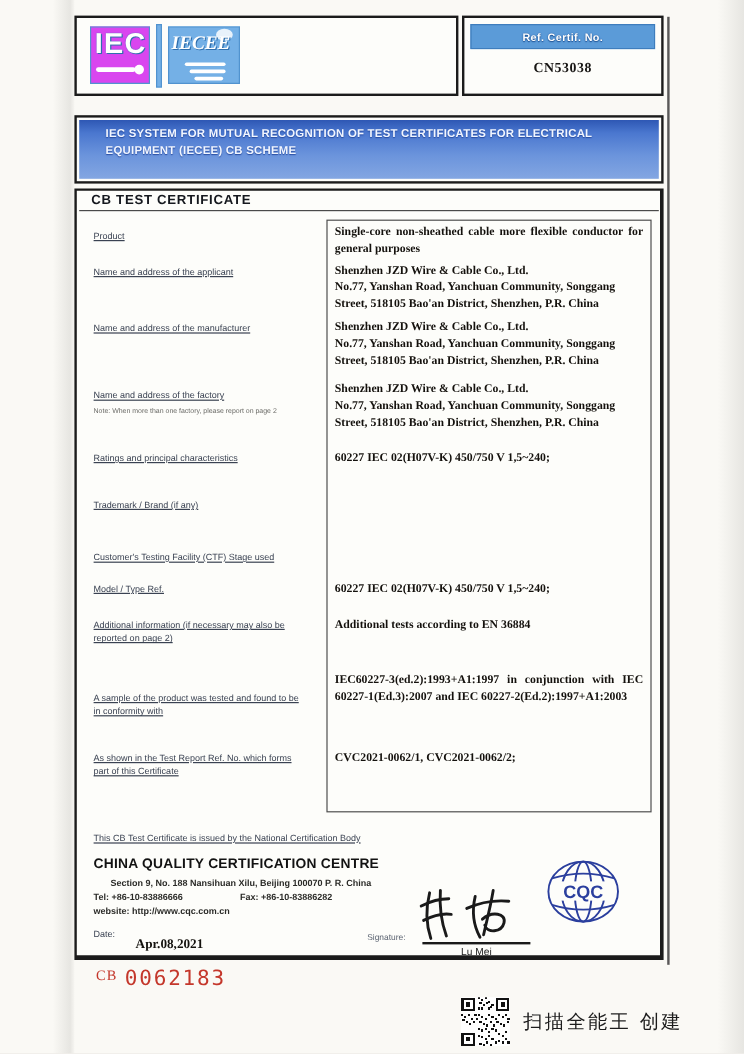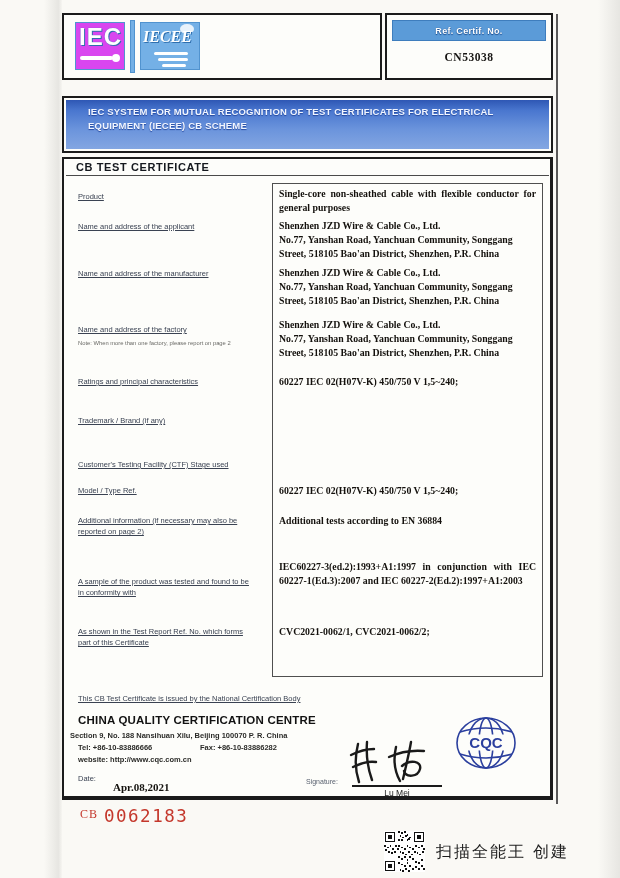--- a/index.html
+++ b/index.html
@@ -65,21 +65,21 @@
   .lbl{position:absolute;left:78px;width:172px;font-size:7.5px;line-height:1.5;color:#3a4252;text-decoration:underline;}
   .note{position:absolute;left:78px;width:180px;font-size:5.8px;color:#6a6a66;}
   .val{position:absolute;left:279px;width:257px;font-family:"Liberation Serif", serif;
     font-weight:bold;font-size:9.8px;line-height:1.42;color:#14110d;white-space:pre-line;}
   .just{text-align:justify;}
 
   .issued{position:absolute;left:78px;top:694px;font-size:7.5px;color:#3a4252;text-decoration:underline;}
 
   
   .org{position:absolute;left:78px;top:714px;font-size:11.5px;font-weight:bold;color:#121212;letter-spacing:.2px;}
-  .addr{position:absolute;left:70px;top:731px;font-size:7.5px;font-weight:600;color:#2b2b28;}
+  .addr{position:absolute;left:92px;top:731px;font-size:7.5px;font-weight:600;color:#2b2b28;}
   .telfax{position:absolute;left:78px;top:743px;font-size:7.5px;font-weight:600;color:#2b2b28;}
   .fax{position:absolute;left:200px;top:743px;font-size:7.5px;font-weight:600;color:#2b2b28;}
   .web{position:absolute;left:78px;top:755px;font-size:7.5px;font-weight:600;color:#2b2b28;}
   .date-lbl{position:absolute;left:78px;top:774px;font-size:7.5px;color:#3a4252;}
   .date-val{position:absolute;left:113px;top:781px;font-family:"Liberation Serif", serif;
     font-weight:bold;font-size:11px;color:#15130f;}
   .sig-lbl{position:absolute;left:306px;top:778px;font-size:7px;color:#5a6270;}
   .sig-line{position:absolute;left:352px;top:785px;width:90px;height:2px;background:#1a1a1a;}
   .sig-name{position:absolute;left:352px;top:788px;width:90px;text-align:center;
     font-size:8.5px;font-weight:normal;color:#1c1c1c;}
@@ -140,21 +140,21 @@
   <div class="lbl" style="top:324px">Name and address of the factory</div>
   <div class="note" style="top:340px">Note: When more than one factory, please report on page 2</div>
   <div class="lbl" style="top:376px">Ratings and principal characteristics</div>
   <div class="lbl" style="top:415px">Trademark / Brand (if any)</div>
   <div class="lbl" style="top:459px">Customer's Testing Facility (CTF) Stage used</div>
   <div class="lbl" style="top:485px">Model / Type Ref.</div>
   <div class="lbl" style="top:515px">Additional information (if necessary may also be reported on page 2)</div>
   <div class="lbl" style="top:576px">A sample of the product was tested and found to be in conformity with</div>
   <div class="lbl" style="top:626px">As shown in the Test Report Ref. No. which forms part of this Certificate</div>
 
-  <div class="val just" style="top:187px">Single-core non-sheathed cable with flexible conductor for general purposes</div>
+  <div class="val just" style="top:187px">Single-core non-sheathed cable more flexible conductor for general purposes</div>
   <div class="val" style="top:219px">Shenzhen JZD Wire &amp; Cable Co., Ltd.
 No.77, Yanshan Road, Yanchuan Community, Songgang Street, 518105 Bao'an District, Shenzhen, P.R. China</div>
   <div class="val" style="top:266px">Shenzhen JZD Wire &amp; Cable Co., Ltd.
 No.77, Yanshan Road, Yanchuan Community, Songgang Street, 518105 Bao'an District, Shenzhen, P.R. China</div>
   <div class="val" style="top:318px">Shenzhen JZD Wire &amp; Cable Co., Ltd.
 No.77, Yanshan Road, Yanchuan Community, Songgang Street, 518105 Bao'an District, Shenzhen, P.R. China</div>
   <div class="val" style="top:375px">60227 IEC 02(H07V-K) 450/750 V 1,5~240;</div>
   <div class="val" style="top:415px"></div>
   <div class="val" style="top:459px"></div>
   <div class="val" style="top:484px">60227 IEC 02(H07V-K) 450/750 V 1,5~240;</div>

